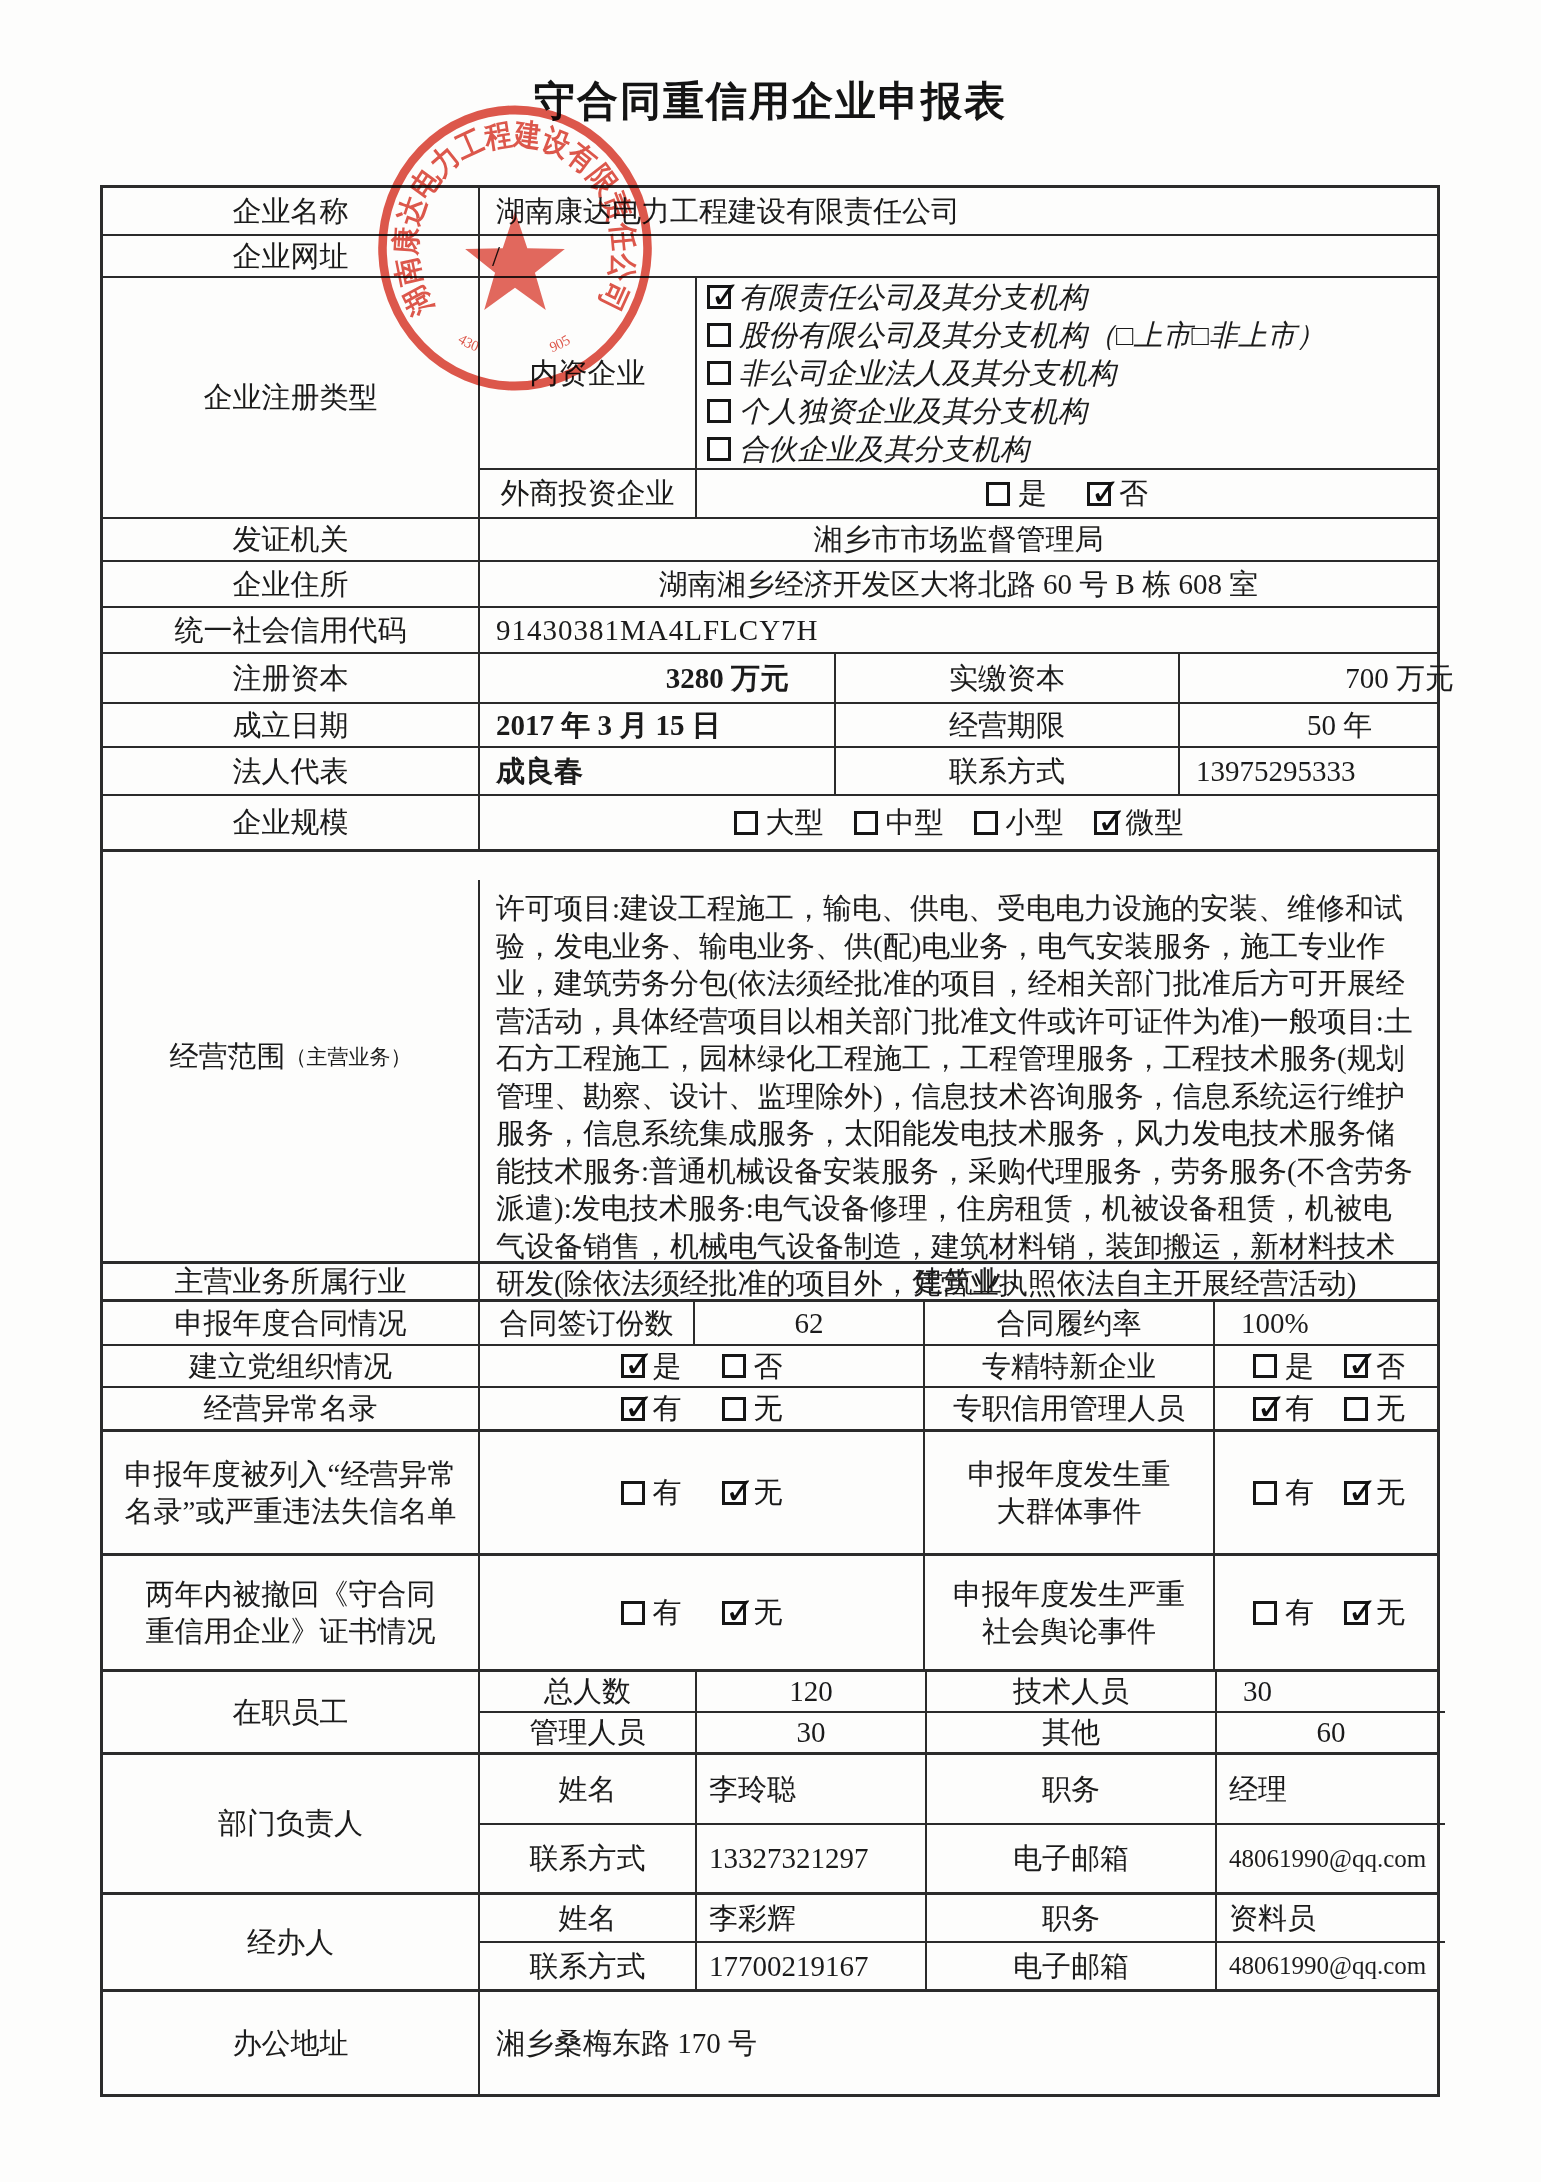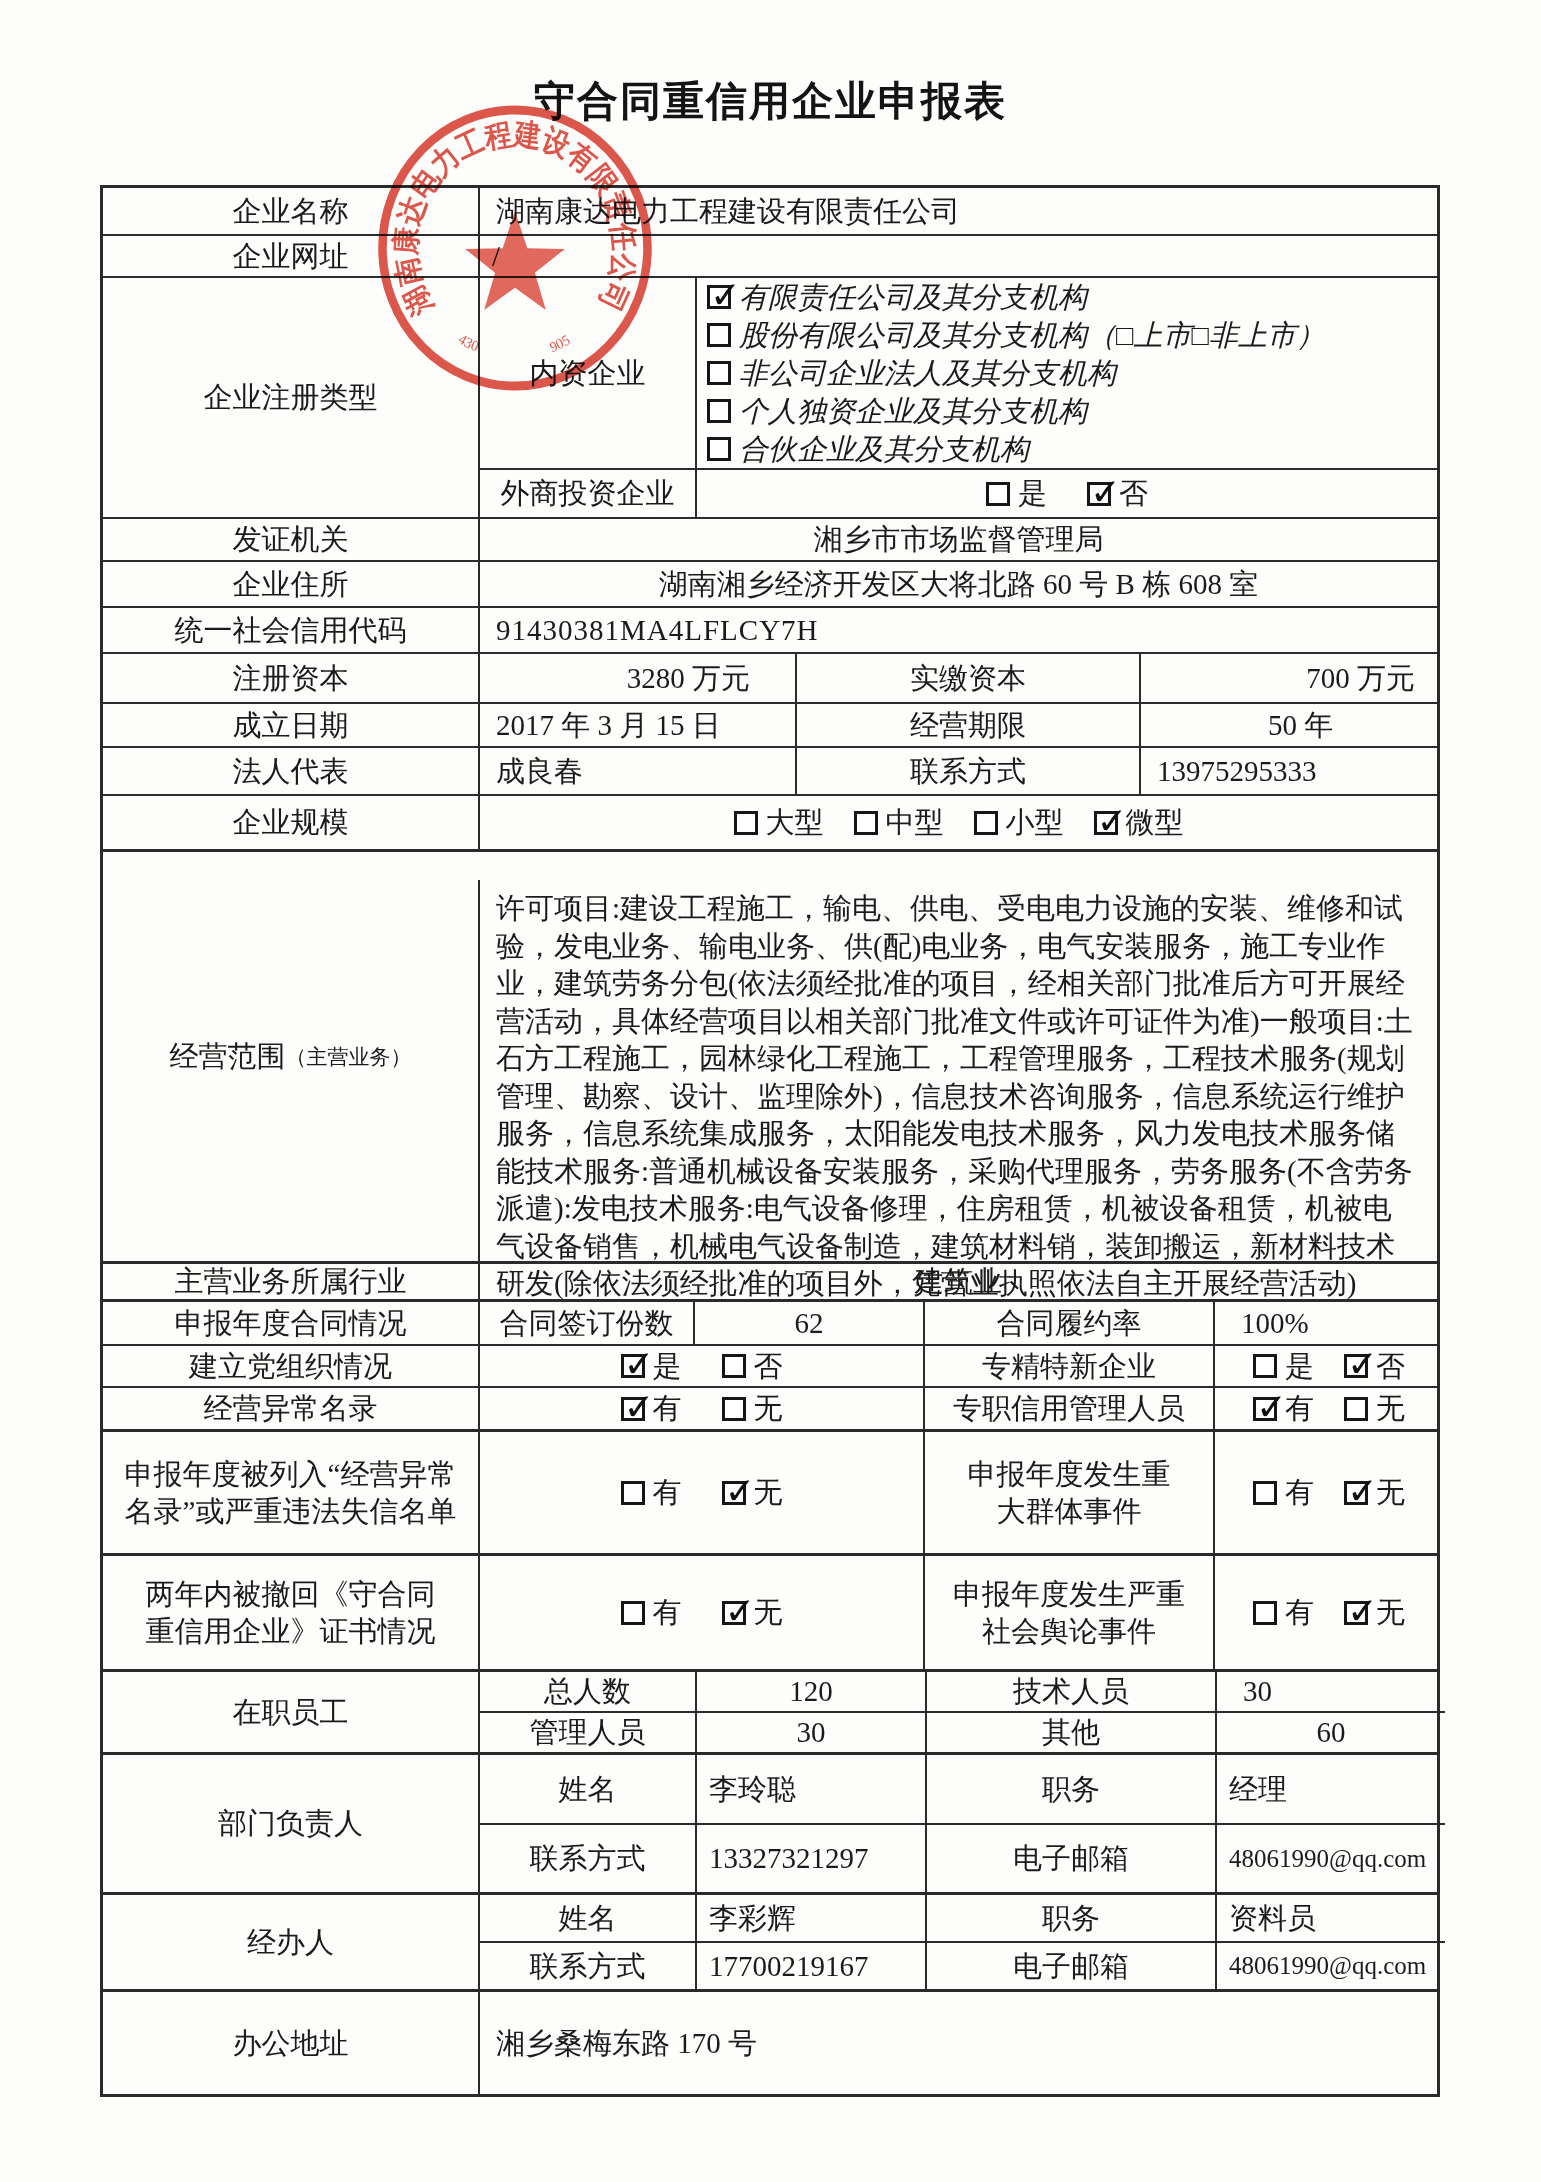--- a/index.html
+++ b/index.html
@@ -14,21 +14,21 @@
     font-size:41px; font-weight:bold; letter-spacing:2px; color:#141414;
   }
   .table { position:absolute; left:100px; top:185px; width:1340px; border:3px solid var(--ln); box-sizing:border-box; }
   .row { display:flex; border-top:2px solid var(--ln); box-sizing:border-box; align-items:stretch; }
   .row:first-child { border-top:none; }
   .row.thick { border-top-width:3px; }
   .c { display:flex; align-items:center; justify-content:center; box-sizing:border-box; font-size:29px; text-align:center; line-height:1.25; }
   .bl { border-left:2px solid var(--ln); }
   .w-label { width:375px; flex:none; padding:11px 10px; }
   .w-rest  { flex:1; }
-  .w2a{width:317px;flex:none;} .w3a{width:344px;flex:none;} .w4a{width:321px;flex:none;}
+  .w2a{width:356px;flex:none;font-weight:bold;} .w3a{width:344px;flex:none;} .w4a{width:321px;flex:none;}
   .ws1{width:215px;flex:none;} .ws2{width:230px;flex:none;} .ws3{width:290px;flex:none;} .ws4{width:230px;flex:none;}
   .wb2{width:445px;flex:none;}
   .left { justify-content:flex-start; text-align:left; padding-left:16px; }
   .right { justify-content:flex-end; text-align:right; padding-right:45px; }
   .stack { display:flex; flex-direction:column; flex:1; }
   .subrow { display:flex; flex:1; border-top:2px solid var(--ln); }
   .subrow:first-child { border-top:none; }
   .cb { width:24px; height:24px; border:3px solid #161616; display:inline-block; position:relative; flex:none; margin-right:8px; background:#fff; box-sizing:border-box;}
   .cb.on::after { content:'\2713'; position:absolute; left:0px; top:-15px; font-size:37px; font-weight:bold; color:#101010; font-family:"DejaVu Sans",sans-serif; }
   .opt { display:flex; align-items:center; }

